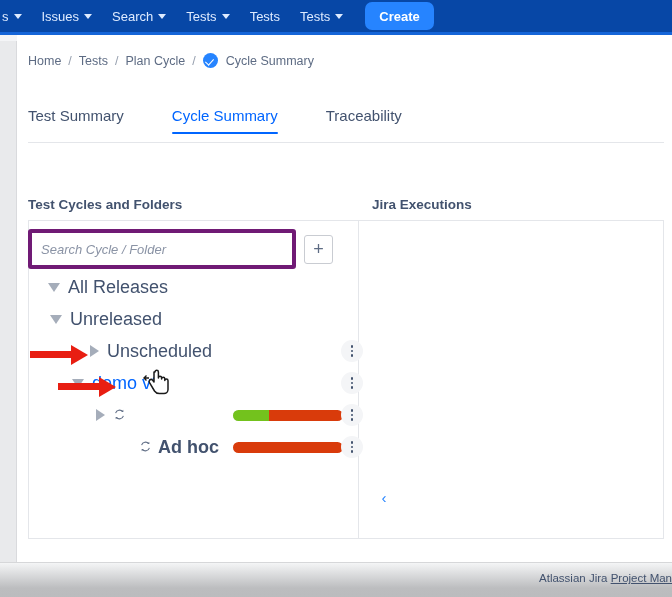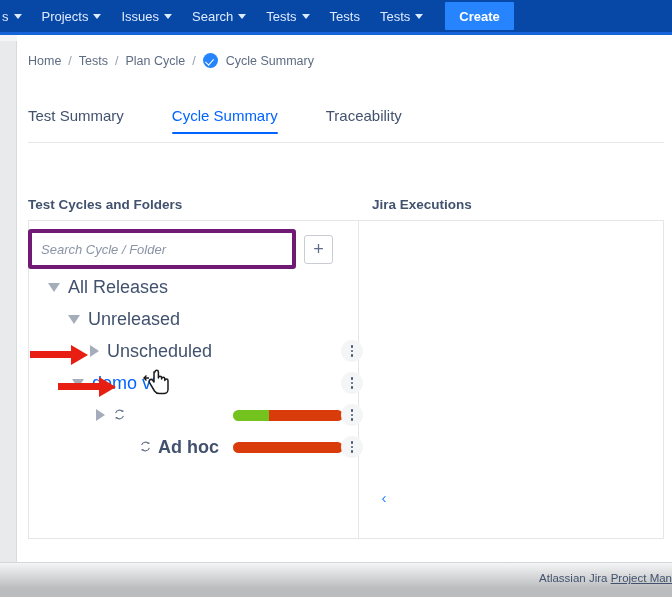--- a/index.html
+++ b/index.html
@@ -27,21 +27,21 @@
   .nav-caret {
     display: inline-block; width: 0; height: 0;
     border-left: 4px solid transparent;
     border-right: 4px solid transparent;
     border-top: 5px solid #deebff;
     margin-top: 1px;
   }
   .create-btn {
     background: #2684ff; color: #ffffff; font-size: 13px; font-weight: bold;
     height: 28px; display: flex; align-items: center; padding: 0 14px;
-    border-radius: 1px; margin-left: 12px; cursor: pointer;
+    border-radius: 7px; margin-left: 12px; cursor: pointer;
   }
   .nav-underline {
     position: absolute; left: 0; top: 32px; width: 672px; height: 3px;
     background: #1565d8;
   }
 
   
   .left-rail {
     position: absolute; left: 0; top: 35px; width: 17px; height: 527px;
     background: #e9eaec; border-right: 1px solid #d9dadd;
@@ -212,24 +212,20 @@
   .cursor { position: absolute; pointer-events: none; }
 </style>
 </head>
 <body>
 
 <div id="app">
 
   <div class="navbar">
     <div class="nav-item first">
       <span>s</span>
-      <span class="nav-caret"></span>
-    </div>
-    <div class="nav-item">
-      <span>Projects</span>
       <span class="nav-caret"></span>
     </div>
     <div class="nav-item">
       <span>Issues</span>
       <span class="nav-caret"></span>
     </div>
     <div class="nav-item">
       <span>Search</span>
       <span class="nav-caret"></span>
     </div>
@@ -285,21 +281,21 @@
       <div class="add-btn">+</div>
     </div>
 
     <div class="tree">
 
       <div class="tree-row" style="padding-left:20px;">
         <span class="twisty open"></span>
         <span class="tree-label">All Releases</span>
       </div>
 
-      <div class="tree-row" style="padding-left:40px;">
+      <div class="tree-row" style="padding-left:22px;">
         <span class="twisty open"></span>
         <span class="tree-label">Unreleased</span>
       </div>
 
       <div class="tree-row" style="padding-left:62px;">
         <span class="twisty closed"></span>
         <span class="tree-label">Unscheduled</span>
         <span class="dots-btn">
           <i></i>
             <i></i>

